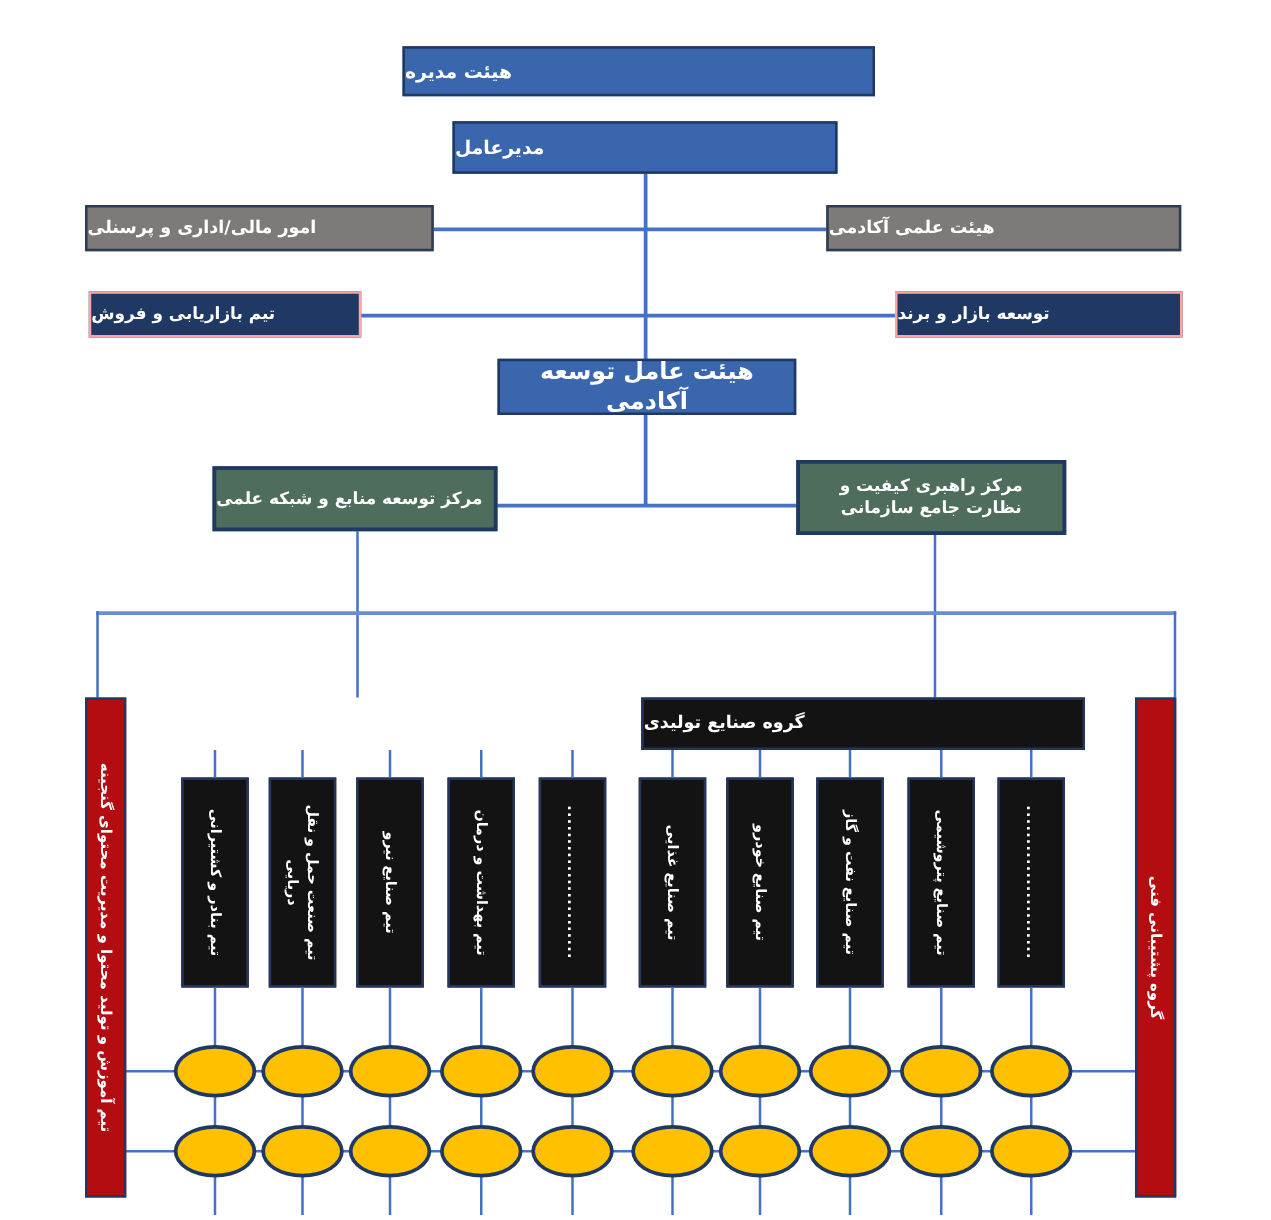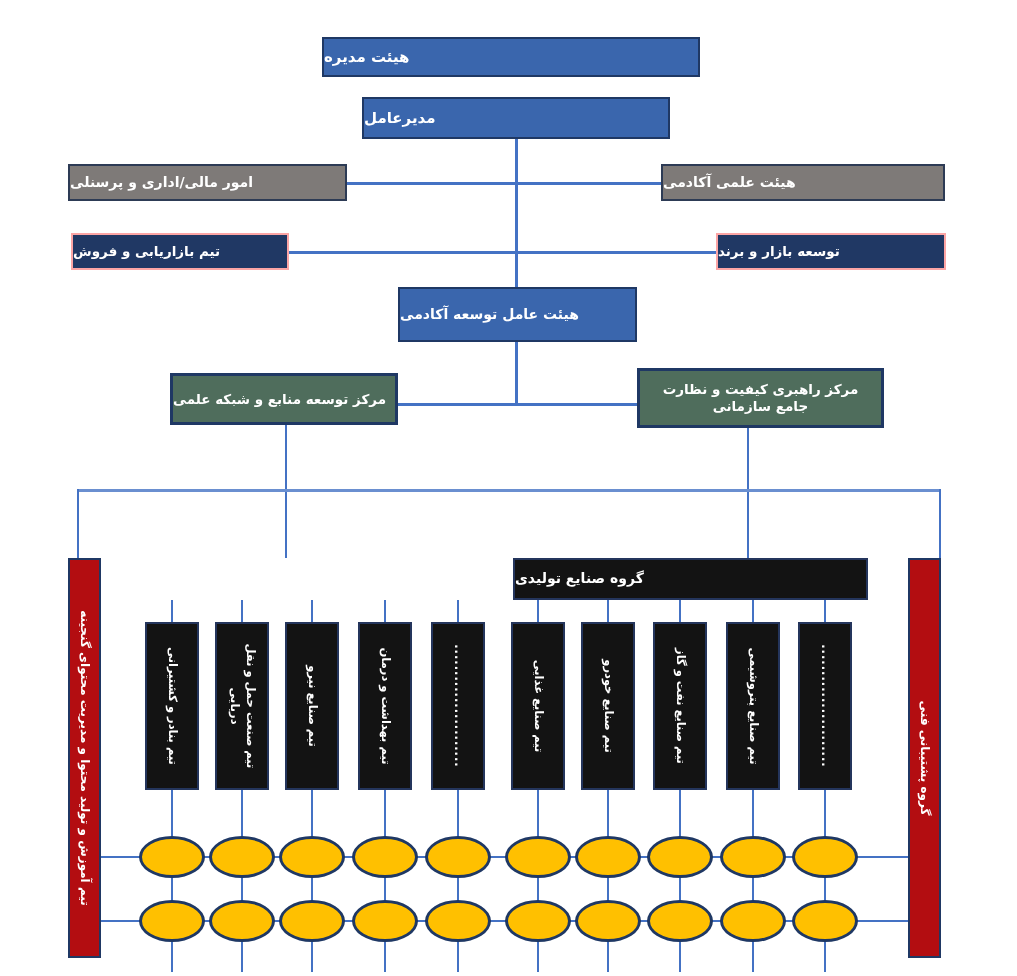--- a/index.html
+++ b/index.html
@@ -61,28 +61,28 @@
     <span>هیئت علمی آکادمی</span>
   </div>
 
   <div class="node navy" style="left:71px;top:233px;width:218px;height:37px">
     <span>تیم بازاریابی  و فروش</span>
   </div>
   <div class="node navy" style="left:716px;top:233px;width:230px;height:37px">
     <span>توسعه بازار و برند</span>
   </div>
 
-  <div class="node blue" style="left:398px;top:287px;width:239px;height:55px;font-size:14px">
+  <div class="node blue" style="left:398px;top:287px;width:239px;height:45px;font-size:19px">
     <span>هیئت عامل توسعه آکادمی</span>
   </div>
 
   <div class="node green" style="left:170px;top:373px;width:228px;height:52px">
     <span>مرکز توسعه منابع و شبکه علمی</span>
   </div>
-  <div class="node green" style="left:637px;top:368px;width:247px;height:60px;padding:0 14px">
+  <div class="node green" style="left:637px;top:368px;width:216px;height:60px;padding:0 14px">
     <span>مرکز راهبری کیفیت و نظارت جامع سازمانی</span>
   </div>
 
   <div class="node blackb" style="left:513px;top:558px;width:355px;height:42px">
     <span>گروه صنایع تولیدی</span>
   </div>
 
   <div class="node redb" style="left:68px;top:558px;width:33px;height:400px">
     <span class="vtext" style="width:392px;font-size:12px">تیم آموزش و تولید محتوا و مدیریت محتوای گنجینه</span>
   </div>

